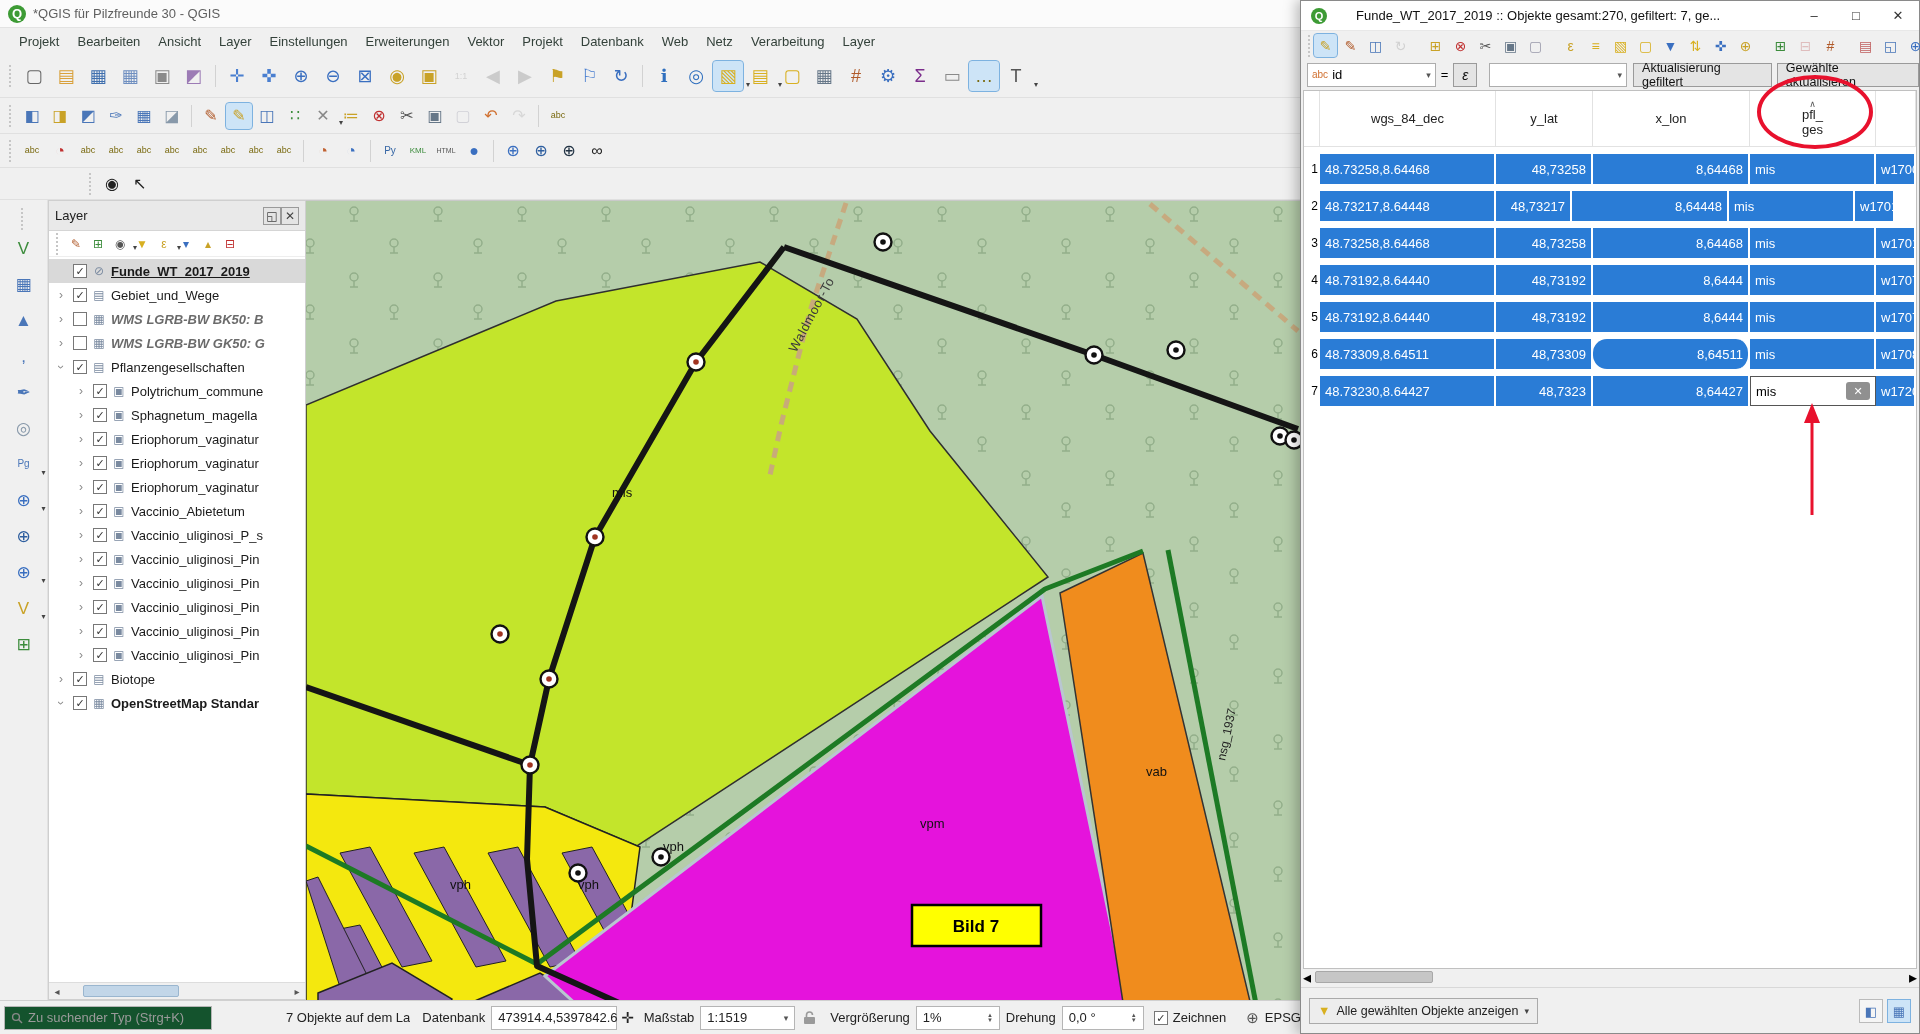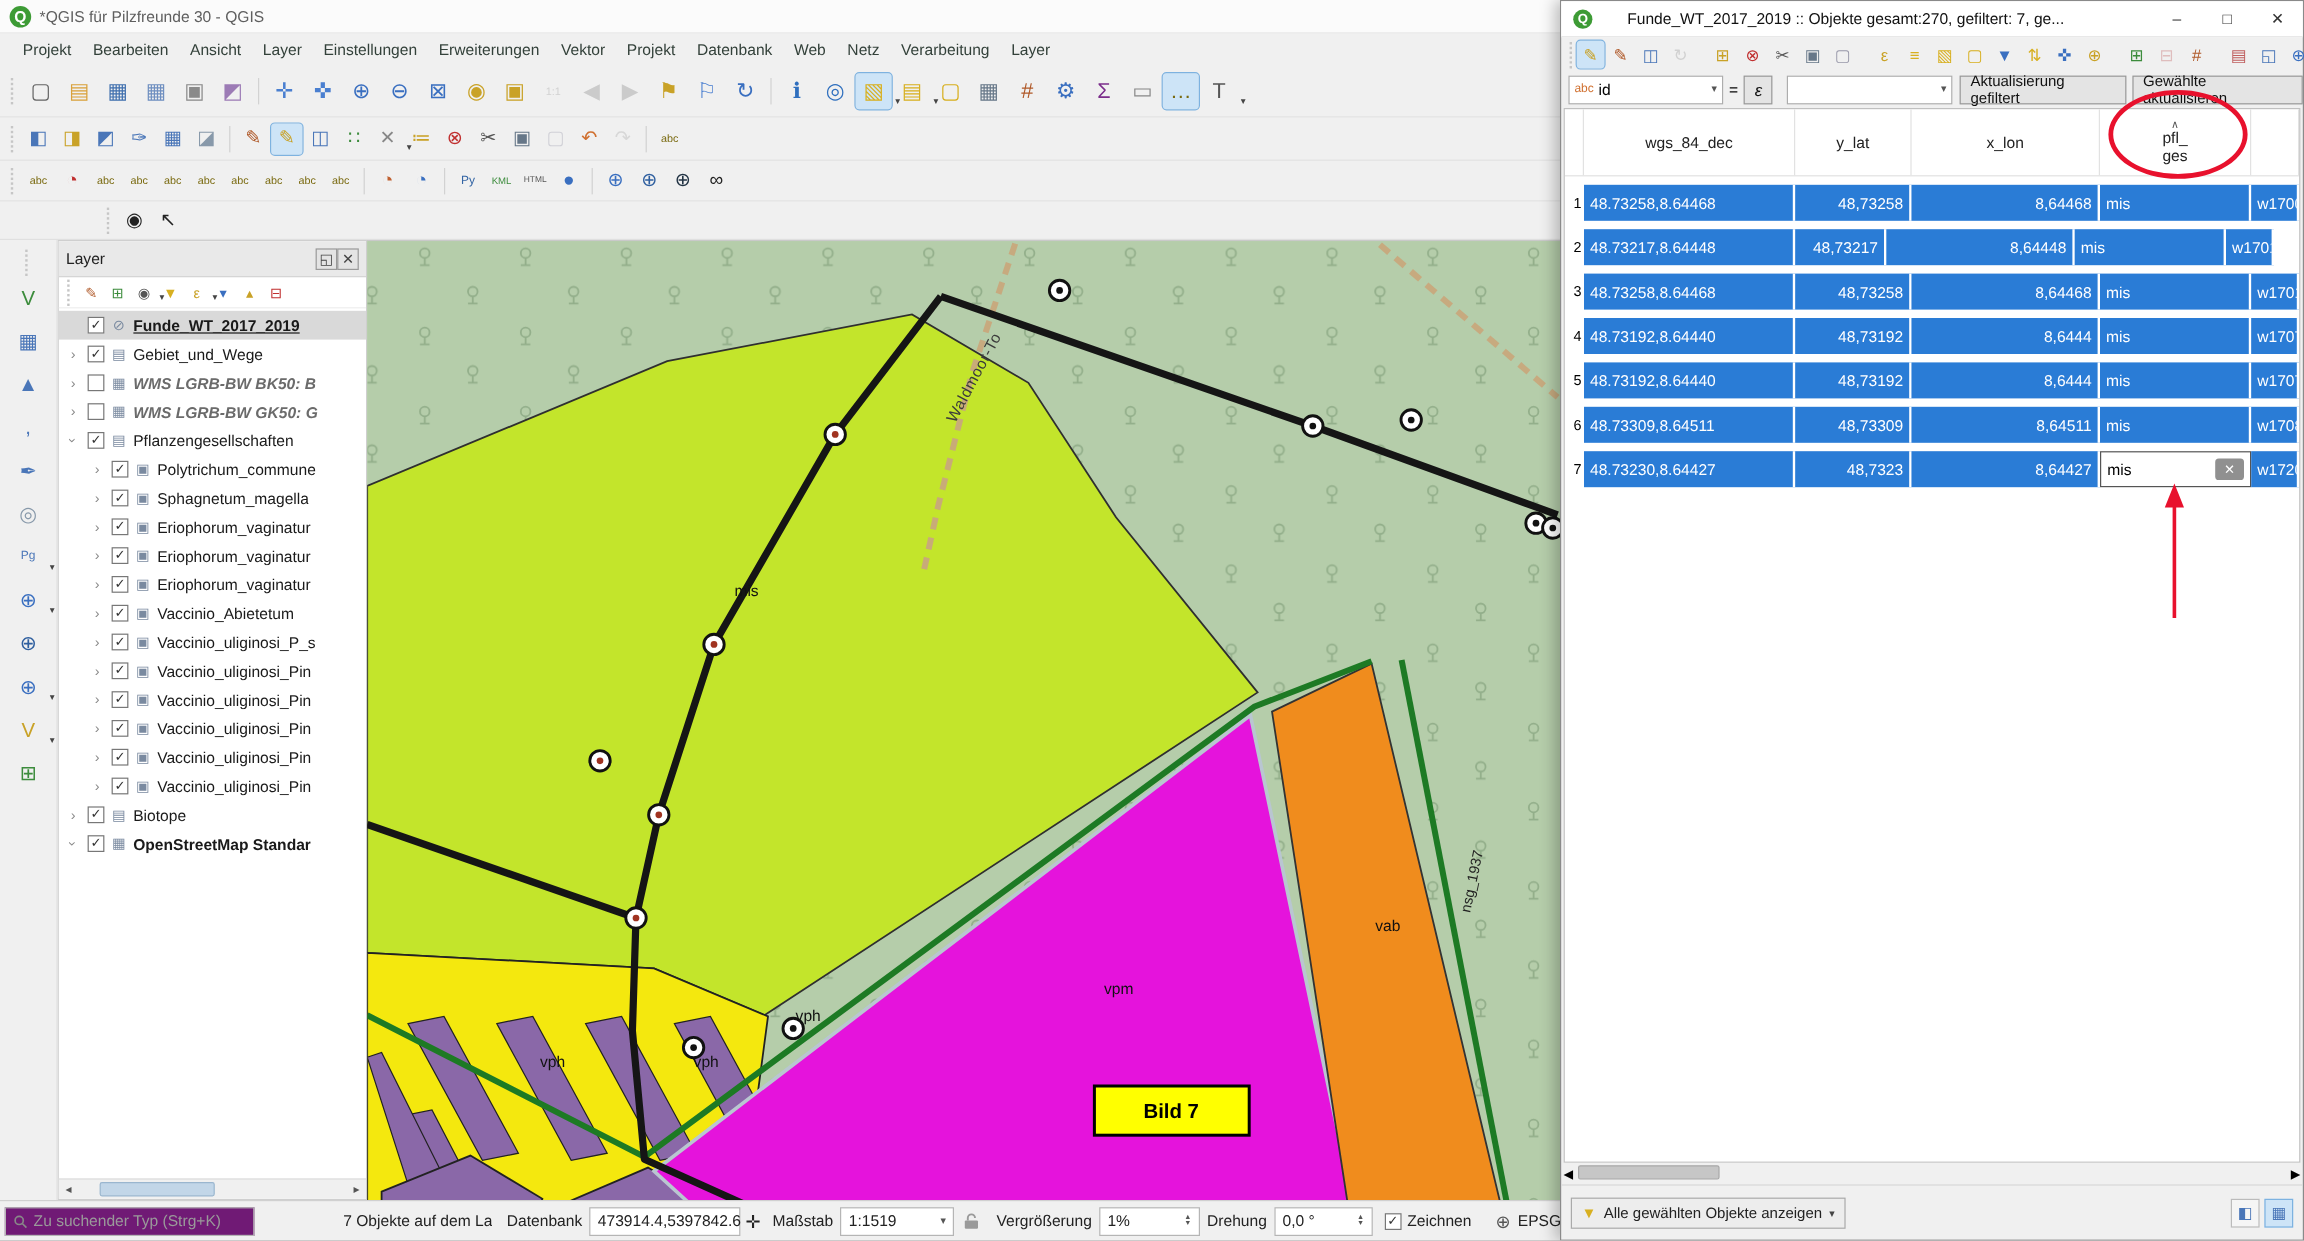--- a/index.html
+++ b/index.html
@@ -51,21 +51,21 @@
   #layers .hscroll{height:17px;background:#f0f0f0;border-top:1px solid #ddd;display:flex;align-items:center;}
   .hscroll .arr{width:16px;text-align:center;font-size:10px;color:#555;}
   .hscroll .track{flex:1;height:100%;position:relative;}
   .hscroll .thumb{position:absolute;top:2px;height:12px;background:#c2d6e8;border:1px solid #9ab6cf;border-radius:2px;}
 
   
   #map{position:absolute;left:306px;top:200px;width:994px;height:800px;background:#b5cdaa;border-top:1px solid #c9c9c9;}
 
   
   #status{position:absolute;left:0;top:1000px;width:1920px;height:34px;background:#f0f0f0;border-top:1px solid #d0d0d0;display:flex;align-items:center;font-size:13px;color:#333;padding-left:4px;}
-  .sbox{display:flex;align-items:center;background:#701a75;border:1px solid #b5b5b5;height:24px;padding:0 6px;font-size:13px;color:#9a9a9a;}
+  .sbox{display:flex;align-items:center;background:#14532d;border:1px solid #b5b5b5;height:24px;padding:0 6px;font-size:13px;color:#9a9a9a;}
   #status .val{background:#fff;border:1px solid #b5b5b5;height:24px;display:flex;align-items:center;padding:0 6px;color:#222;}
   #status .lbl{margin:0 6px;color:#222;}
   .spin{display:flex;flex-direction:column;justify-content:center;margin-left:2px;font-size:6px;color:#555;line-height:5px;}
   .sb-cb{width:14px;height:14px;border:1px solid #777;background:#fff;font-size:11px;line-height:12px;text-align:center;margin-right:5px;}
 
   
   #attrwin{position:absolute;left:1300px;top:0;width:620px;height:1034px;background:#f0f0f0;border:1px solid #8a8a8a;box-shadow:-4px 0 12px rgba(0,0,0,.25);}
   #attrwin .atitle{position:absolute;left:0;top:0;right:0;height:30px;background:#fff;display:flex;align-items:center;padding-left:10px;border-bottom:1px solid #e8e8e8;}
   #attrwin .atitle .t{font-size:13px;color:#111;flex:1;margin-left:22px;}
   .wbtn{width:42px;height:29px;display:flex;align-items:center;justify-content:center;font-size:13px;color:#333;}
@@ -880,21 +880,21 @@
             <div class="td " style="width: 176px;">48.73192,8.64440</div>
             <div class="td num" style="width: 97px;">48,73192</div>
             <div class="td num" style="width: 157px;">8,6444</div>
             <div class="td " style="width: 126px;">mis</div>
             <div class="td " style="width: 40px;">w1707</div>
           </div>
           <div class="tr">
             <div class="rn" style="width: 16px;">6</div>
             <div class="td " style="width: 176px;">48.73309,8.64511</div>
             <div class="td num" style="width: 97px;">48,73309</div>
-            <div class="td num" style="width: 157px;">8,64511</div>
+            <div class="td num" style="width: 157px; border-radius: 14px;">8,64511</div>
             <div class="td " style="width: 126px;">mis</div>
             <div class="td " style="width: 40px;">w1708</div>
           </div>
           <div class="tr">
             <div class="rn" style="width: 16px;">7</div>
             <div class="td " style="width: 176px;">48.73230,8.64427</div>
             <div class="td num" style="width: 97px;">48,7323</div>
             <div class="td num" style="width: 157px;">8,64427</div>
             <div class="td editor" style="width: 126px;">
               <span>mis</span>

